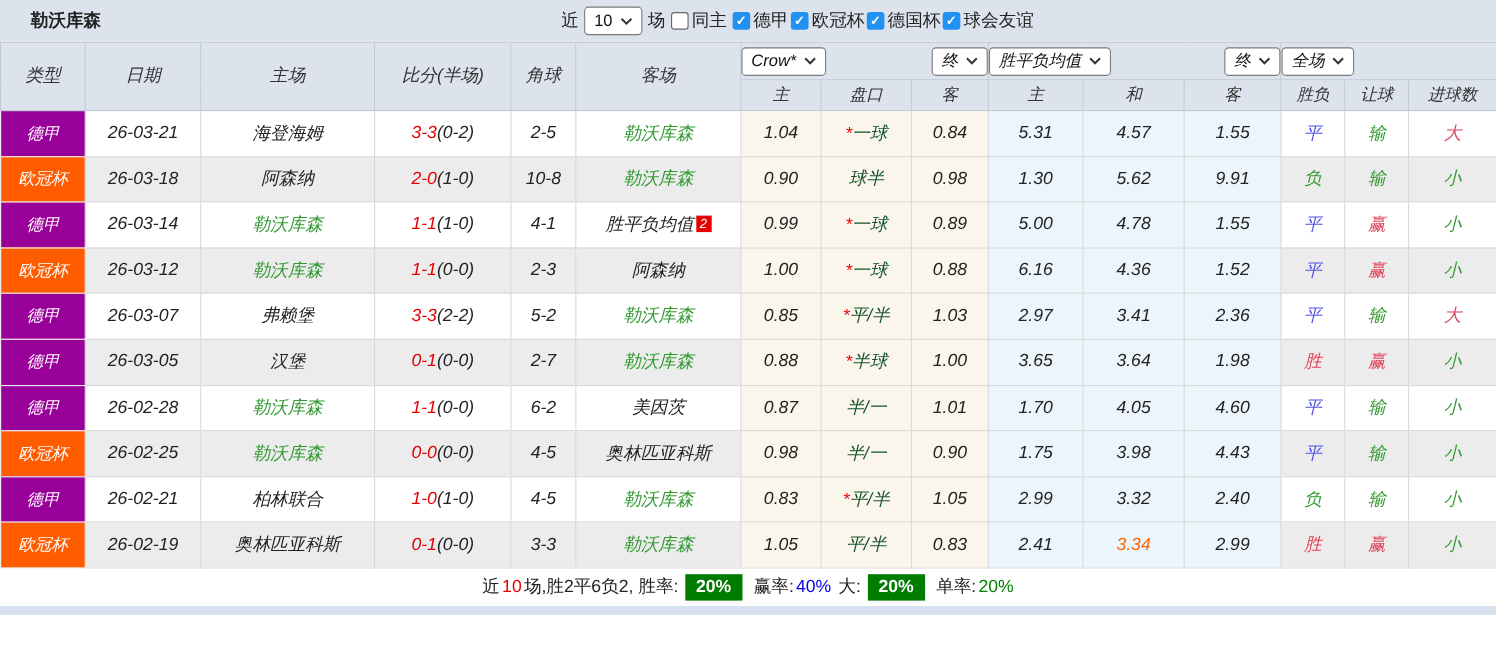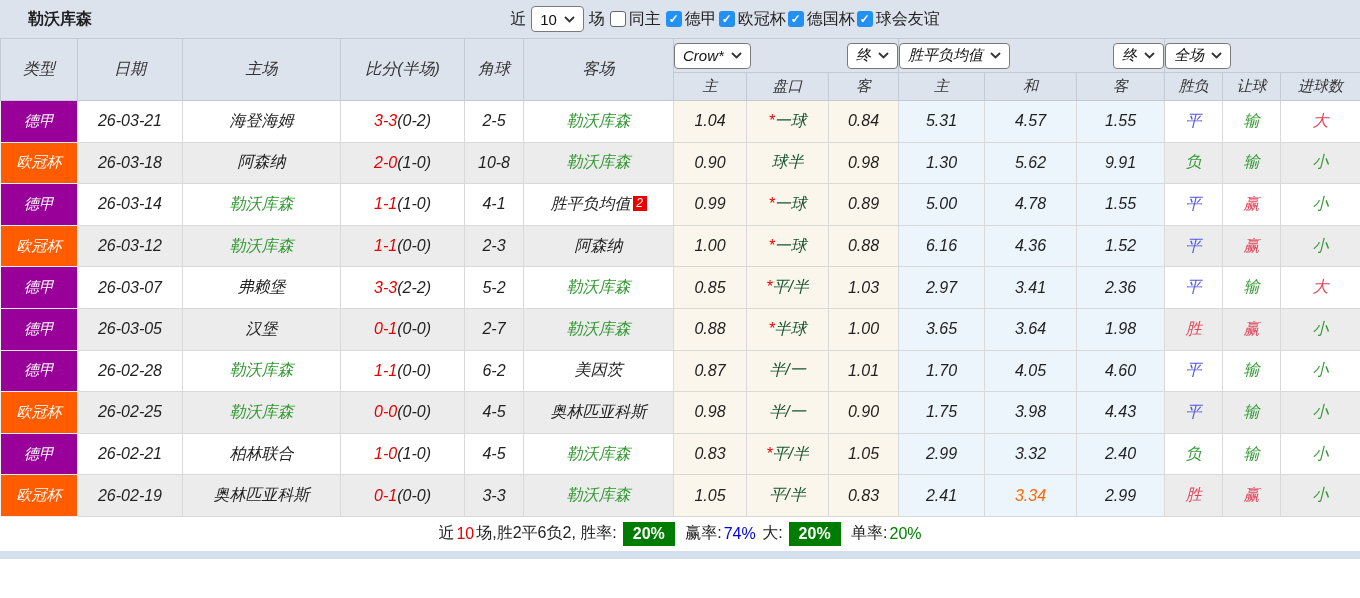--- a/index.html
+++ b/index.html
@@ -368,20 +368,20 @@
         </tr>
       </tbody>
   </table>
 
   <div class="summary" id="summary-line">
       <span class="seg-plain">近</span>
       <span class="seg-red">10</span>
       <span class="seg-plain">场,胜2平6负2, 胜率:</span>
       <span class="seg-green_box">20%</span>
       <span class="seg-plain"> 赢率:</span>
-      <span class="seg-blue">74%</span>
+      <span class="seg-blue">40%</span>
       <span class="seg-plain"> 大:</span>
       <span class="seg-green_box">20%</span>
       <span class="seg-plain"> 单率:</span>
       <span class="seg-green">20%</span>
     </div>
   <div class="bottomstrip"></div>
 </div>
 
 </body></html>

